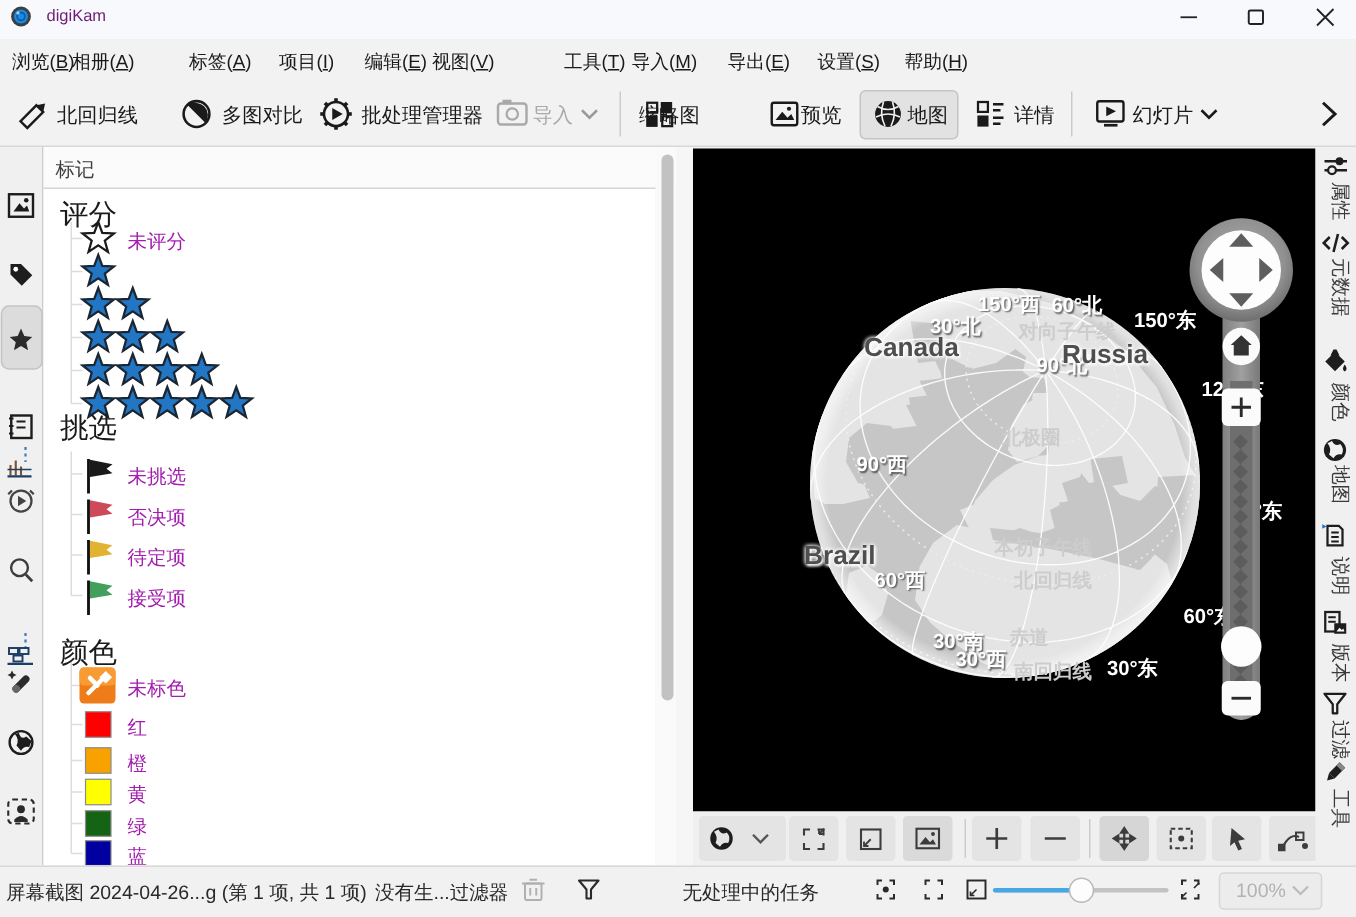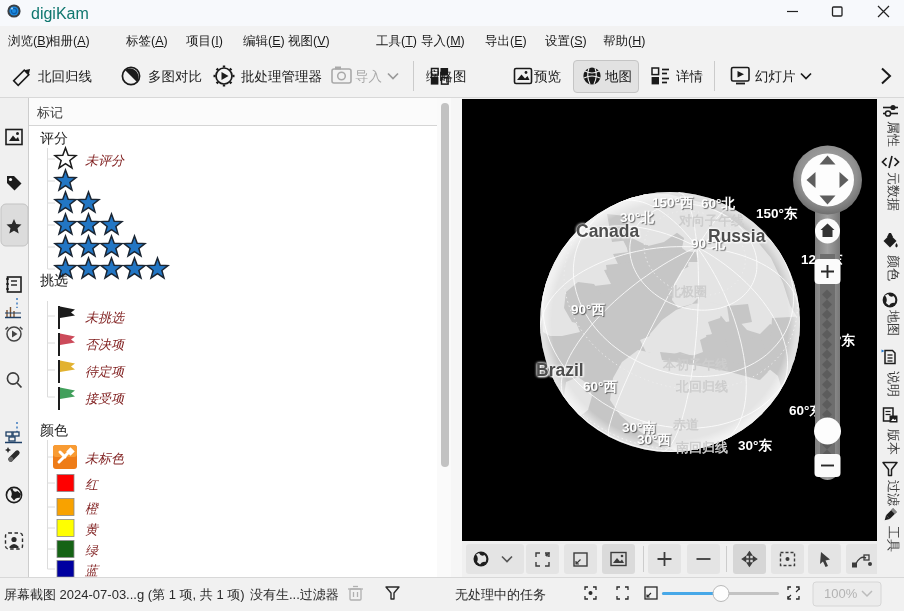--- a/index.html
+++ b/index.html
@@ -1,31 +1,31 @@
 <!DOCTYPE html>
 <html><head>
 <meta charset="utf-8">
 <style>
 * { margin:0; padding:0; box-sizing:border-box; }
 html,body { width:904px; height:611px; overflow:hidden; }
 body { font-family:"Liberation Sans", sans-serif; background:#f0f0f0; position:relative; }
 .abs { position:absolute; }
 #titlebar { left:0; top:0; width:904px; height:26px; background:#f7f9fc; }
-#title-text { left:31px; top:5px; font-size:16px; color:#0f766e;text-align:center; }
+#title-text { left:31px; top:5px; font-size:11px; color:#701a75;text-align:center; }
 #menubar { left:0; top:26px; width:904px; height:28px; background:#f2f2f2; }
 .menu-item { position:absolute; top:33px; font-size:12.5px; color:#1a1a1a; white-space:nowrap; }
 .menu-item u { text-decoration:underline; }
 #toolbar { left:0; top:54px; width:904px; height:44px; background:#f2f2f2; border-bottom:1px solid #d8d8d8; }
 .tbtxt { position:absolute; top:68px; font-size:13.5px; color:#1a1a1a; white-space:nowrap; }
 .tbtxt.gray { color:#a9a9a9;text-align:center; }
 #lsidebar { left:0; top:98px; width:29px; height:479px; background:#f0f0f0; border-right:1px solid #cdcdcd; }
 #lpanel { left:29px; top:126px; width:408px; height:451px; background:#ffffff; }
 #lpanel-head { left:29px; top:98px; width:427px; height:28px; background:#fbfbfb; border-bottom:1px solid #d5d5d5; font-size:13px; color:#3c3c3c; }
-.treelabel { position:absolute; font-size:14px; color:#1a1a1a; white-space:nowrap; }
-.rowtext { position:absolute; font-size:13px; color:#7f1d1d; white-space:nowrap;font-style:italic; }
+.treelabel { position:absolute; font-size:19px; color:#1a1a1a; white-space:nowrap; }
+.rowtext { position:absolute; font-size:13px; color:#a21caf; white-space:nowrap; }
 #lscroll-track { left:437px; top:98px; width:14px; height:479px; background:#fafafa; }
 #lscroll-thumb { left:441px; top:103px; width:8px; height:364px; background:#c2c2c2; border-radius:4px; }
 #splitter { left:451px; top:98px; width:11px; height:479px; background:#f6f6f6; }
 #map { left:462px; top:99px; width:415px; height:442px; background:#000; }
 #rsidebar { left:877px; top:98px; width:27px; height:479px; background:#f0f0f0; }
 .rtab-text { position:absolute; left:884px; font-size:13px; color:#3a3a3a; writing-mode:vertical-rl; text-orientation:sideways; }
 #mtoolbar { left:462px; top:541px; width:415px; height:36px; background:#f0f0f0; }
 #statusbar { left:0; top:577px; width:904px; height:34px; background:#f1f1f1; border-top:1px solid #d8d8d8; }
 .sbtext { position:absolute; top:586px; font-size:13px; color:#2a2a2a; white-space:nowrap; }
 </style>
@@ -520,21 +520,21 @@
 
   <rect x="384" y="3" width="33" height="30" rx="3" fill="#e4e4e4"></rect>
   <g stroke="#3c3c3c" stroke-width="1.4" fill="none">
     <path d="M 393,24 Q 398,14 404,17"></path>
   </g>
   <rect x="390" y="21.5" width="5" height="5" fill="#3c3c3c"></rect>
   <rect x="402" y="14" width="5" height="5" fill="none" stroke="#3c3c3c" stroke-width="1.3"></rect>
   <circle cx="408" cy="23" r="2" fill="#3c3c3c"></circle>
 </svg>
 <div class="abs" id="statusbar"></div>
-<div class="sbtext" style="left:4px">屏幕截图 2024-07-03...g (第 1 项, 共 1 项)</div>
+<div class="sbtext" style="left:4px">屏幕截图 2024-04-26...g (第 1 项, 共 1 项)</div>
 <div class="sbtext" style="left:250px">没有生...过滤器</div>
 <div class="sbtext" style="left:455px">无处理中的任务</div>
 <svg class="abs" style="left:0;top:577px" width="904" height="34" viewBox="0 0 904 34">
 
   <g stroke="#b0b0b0" stroke-width="1.3" fill="none">
     <rect x="350" y="12" width="11" height="11" rx="1"></rect>
     <line x1="348" y1="12" x2="363" y2="12"></line>
     <line x1="353" y1="9.5" x2="358" y2="9.5"></line>
     <line x1="353.5" y1="15" x2="353.5" y2="20"></line>
       <line x1="357.5" y1="15" x2="357.5" y2="20"></line>

